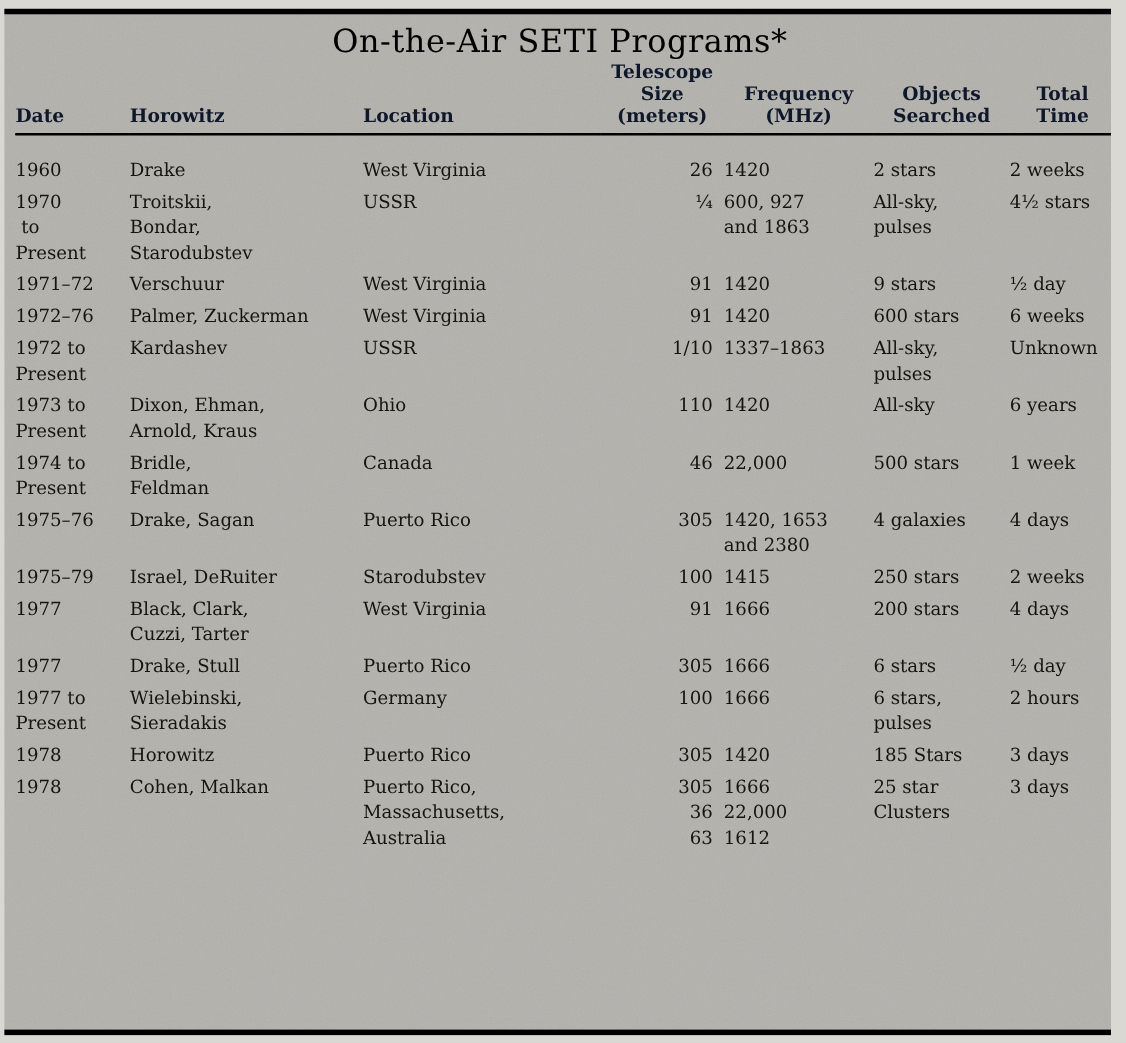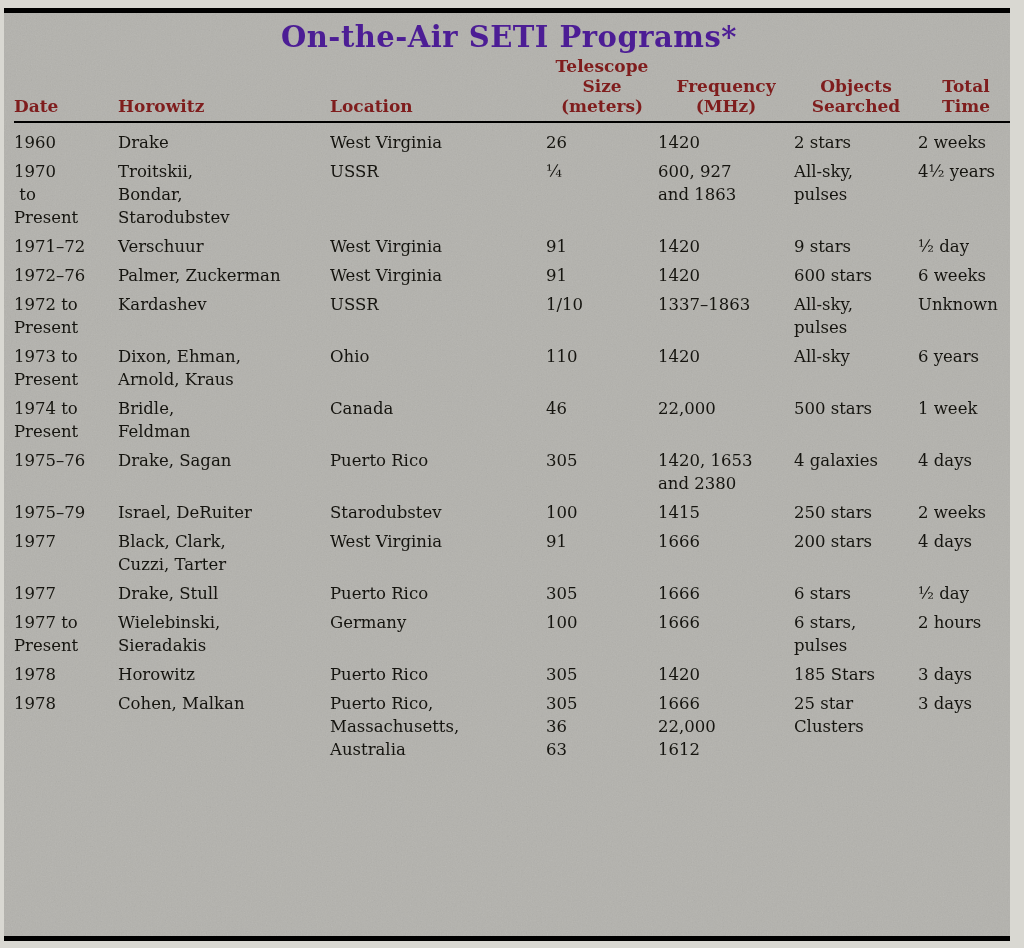--- a/index.html
+++ b/index.html
@@ -43,23 +43,23 @@
     display: flex;
     flex-direction: column;
     padding: 0 6px 0 10px;
     box-sizing: border-box;
     color: #15140f;
   }
   h1.title {
     margin: 7px 0 2px 0;
     text-align: center;
     font-size: 29px;
-    font-weight: bold;
+    font-weight: normal;
     letter-spacing: 0.5px;
-    color: #4c1d95;
+    color: #000000;
   }
   table.seti {
     border-collapse: collapse;
     table-layout: fixed;
     width: 1000px;
     font-size: 16.5px;
     line-height: 23px;
   }
   col.c-date      { width: 104px; }
   col.c-observers { width: 212px; }
@@ -69,31 +69,31 @@
   col.c-objects   { width: 124px; }
   col.c-total     { width: 96px;  }
   thead th {
     font-size: 17px;
     line-height: 20px;
     font-weight: bold;
     text-align: left;
     vertical-align: bottom;
     padding: 0 0 5px 0;
     border-bottom: 2.5px solid #000;
-    color: #7f1d1d;
+    color: #0f172a;
   }
   thead th.center { text-align: center; }
   tbody td {
     vertical-align: top;
     text-align: left;
     padding: 3px 4px 3px 0;
     white-space: normal;
   }
-  tbody tr:first-child td { padding-top: 8px; }
-  tbody td.center { text-align: left; padding-right: 10px; }
+  tbody tr:first-child td { padding-top: 20px; }
+  tbody td.center { text-align: right; padding-right: 10px; }
 </style>
 </head>
 <body>
 
 <div class="page">
   <div class="paper">
     <svg class="texture" xmlns="http://www.w3.org/2000/svg" preserveAspectRatio="none">
       <filter id="grain">
         <feTurbulence type="fractalNoise" baseFrequency="0.8" numOctaves="2" seed="7" stitchTiles="stitch"></feTurbulence>
         <feColorMatrix type="saturate" values="0"></feColorMatrix>
@@ -136,21 +136,21 @@
               <td>2 stars</td>
               <td>2 weeks</td>
             </tr>
             <tr>
               <td>1970<br>&nbsp;to<br>Present</td>
               <td>Troitskii,<br>Bondar,<br>Starodubstev</td>
               <td>USSR</td>
               <td class="center">¼</td>
               <td>600, 927<br>and 1863</td>
               <td>All-sky,<br>pulses</td>
-              <td>4½ years</td>
+              <td>4½ stars</td>
             </tr>
             <tr>
               <td>1971–72</td>
               <td>Verschuur</td>
               <td>West Virginia</td>
               <td class="center">91</td>
               <td>1420</td>
               <td>9 stars</td>
               <td>½ day</td>
             </tr>

